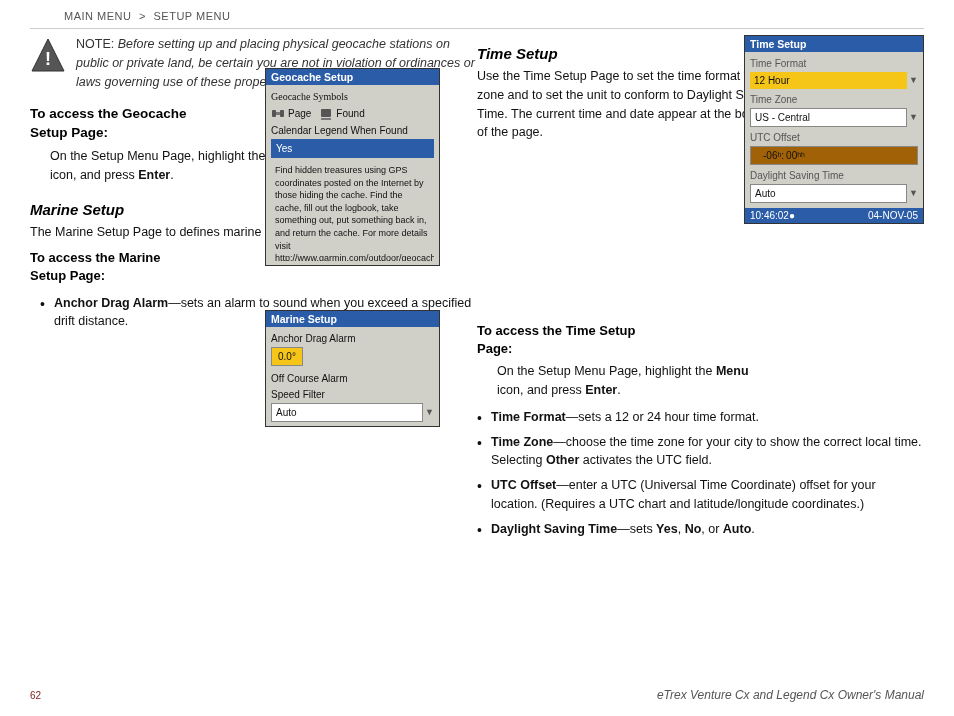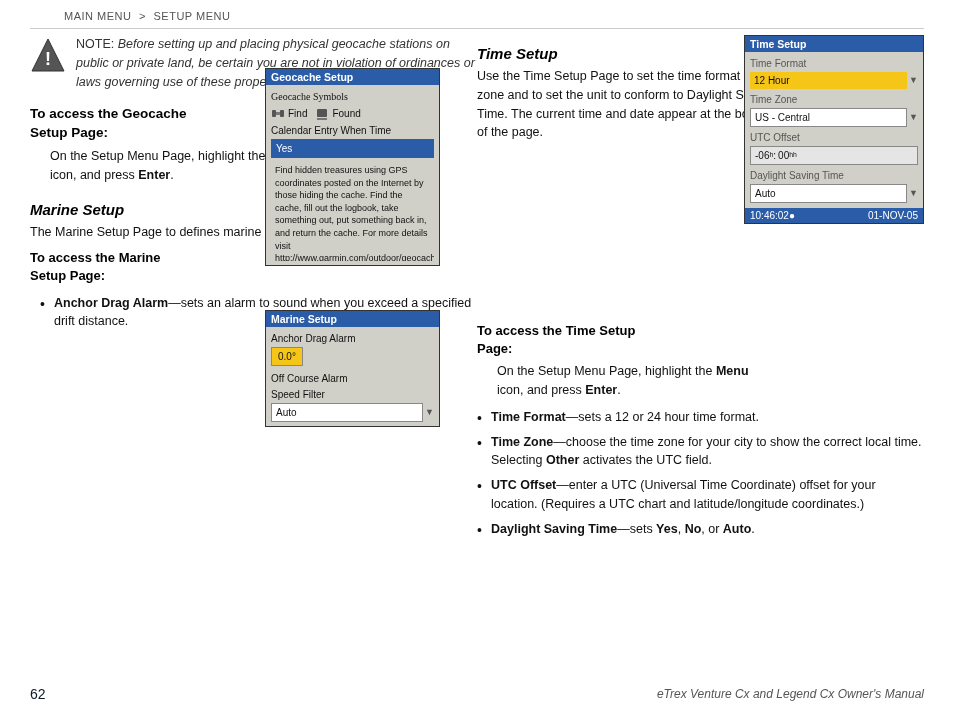--- a/index.html
+++ b/index.html
@@ -139,22 +139,22 @@
     .footer {
       position: absolute;
       bottom: 14px;
       left: 30px;
       right: 30px;
       display: flex;
       justify-content: space-between;
       align-items: center;
     }
     .page-num {
-      font-size: 14px;
-      color: #0f172a;
+      font-size: 10px;
+      color: #7f1d1d;
     }
     .footer-title {
       font-size: 12px;
       font-style: italic;
       color: #555;
     }
 
     
     .device-screen {
       border: 1.5px solid #333;
@@ -319,31 +319,31 @@
   <div class="screen-title-bar">Geocache Setup</div>
   <div class="screen-body" style="padding: 4px 5px; background:#d0cfc8;">
     <div class="screen-row-label" style="font-size:10px; margin-bottom:2px;font-family:Liberation Serif, serif;">Geocache Symbols</div>
     <div class="find-row">
       <span class="find-icon">
         <svg width="14" height="14" viewBox="0 0 14 14">
           <rect x="1" y="3" width="4" height="7" rx="1" fill="#555"></rect>
           <rect x="9" y="3" width="4" height="7" rx="1" fill="#555"></rect>
           <rect x="5" y="5" width="4" height="3" fill="#777"></rect>
         </svg>
-        <span>Find</span>
+        <span>Page</span>
       </span>
       <span class="find-icon">
         <svg width="14" height="14" viewBox="0 0 14 14">
           <rect x="2" y="2" width="10" height="8" rx="1" fill="#555"></rect>
           <rect x="2" y="11" width="10" height="2" fill="#777"></rect>
         </svg>
         <span>Found</span>
       </span>
     </div>
-    <div class="screen-row-label" style="font-size:10px; margin-bottom:1px;">Calendar Entry When Time</div>
+    <div class="screen-row-label" style="font-size:10px; margin-bottom:1px;">Calendar Legend When Found</div>
     <div class="screen-yes-row">Yes</div>
     <div class="geo-text-area" style="margin-top:3px;">Find hidden treasures using GPS coordinates posted on the Internet by those hiding the cache. Find the cache, fill out the logbook, take something out, put something back in, and return the cache. For more details visit http://www.garmin.com/outdoor/geocaching/.</div>
   </div>
 </div>
 
 <div class="device-screen marine-screen" style="position:absolute; top:310px; left:265px; width:175px;">
   <div class="screen-title-bar">Marine Setup</div>
   <div class="screen-body" style="background:#d0cfc8; padding:4px 5px;">
     <div class="m-label">Anchor Drag Alarm</div>
     <div style="margin-bottom:3px;">
@@ -371,31 +371,31 @@
         <span style="background:#f5c518; font-size:10px; padding:1px 4px; flex:1;">12 Hour</span>
         <span style="font-size:9px; color:#555; margin-left:2px;">▼</span>
       </div>
       <div style="font-size:10px; color:#555; margin-top:3px; margin-bottom:1px;">Time Zone</div>
       <div class="screen-row">
         <span style="background:#fff; border:1px solid #888; font-size:10px; padding:1px 4px; flex:1;">US - Central</span>
         <span style="font-size:9px; color:#555; margin-left:2px;">▼</span>
       </div>
       <div style="font-size:10px; color:#555; margin-top:3px; margin-bottom:1px;">UTC Offset</div>
       <div class="screen-row">
-        <span style="background:#e5e5e5; border:1px solid #888; font-size:10px; padding:1px 4px; flex:1;">-06ʰ: 00ʰʰ</span>
+        <span style="background:#a16207; border:1px solid #888; font-size:10px; padding:1px 12px; flex:1;">-06ʰ: 00ʰʰ</span>
       </div>
       <div style="font-size:10px; color:#555; margin-top:3px; margin-bottom:1px;">Daylight Saving Time</div>
       <div class="screen-row">
         <span style="background:#fff; border:1px solid #888; font-size:10px; padding:1px 4px; flex:1;">Auto</span>
         <span style="font-size:9px; color:#555; margin-left:2px;">▼</span>
       </div>
     </div>
     <div class="time-bar">
       <span>10:46:02●</span>
-      <span>01-NOV-05</span>
+      <span>04-NOV-05</span>
     </div>
   </div>
 
   <div style="margin-top: 180px;">
     <div class="sub-heading">To access the Time Setup<br>Page:</div>
     <div class="sub-text">
       On the Setup Menu Page, highlight the <span class="bold">Menu</span><br>
       icon, and press <span class="bold">Enter</span>.
     </div>
   </div>

